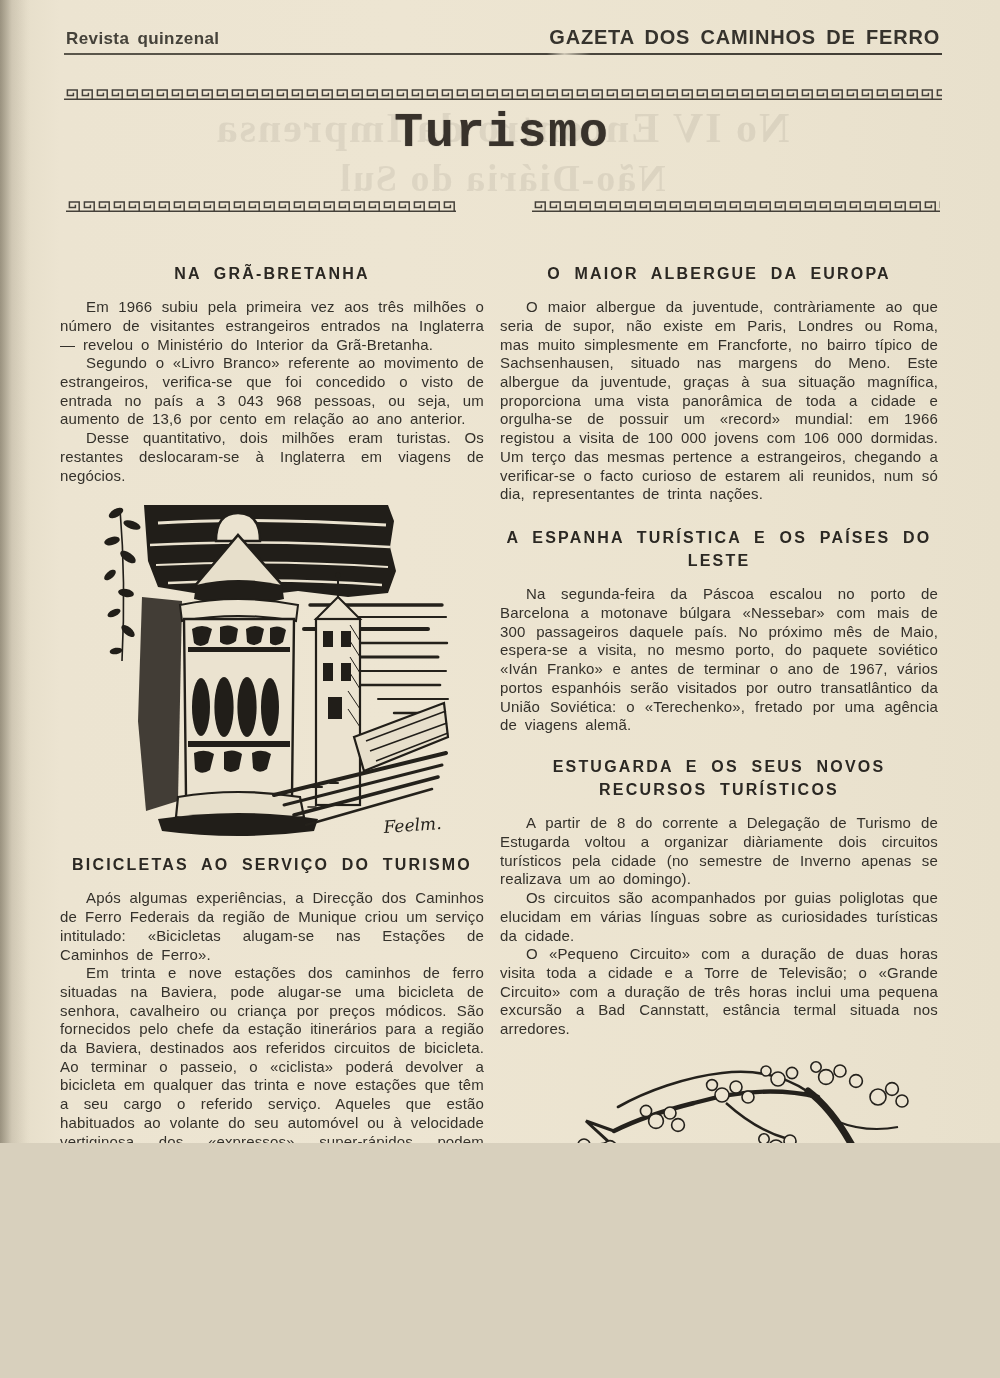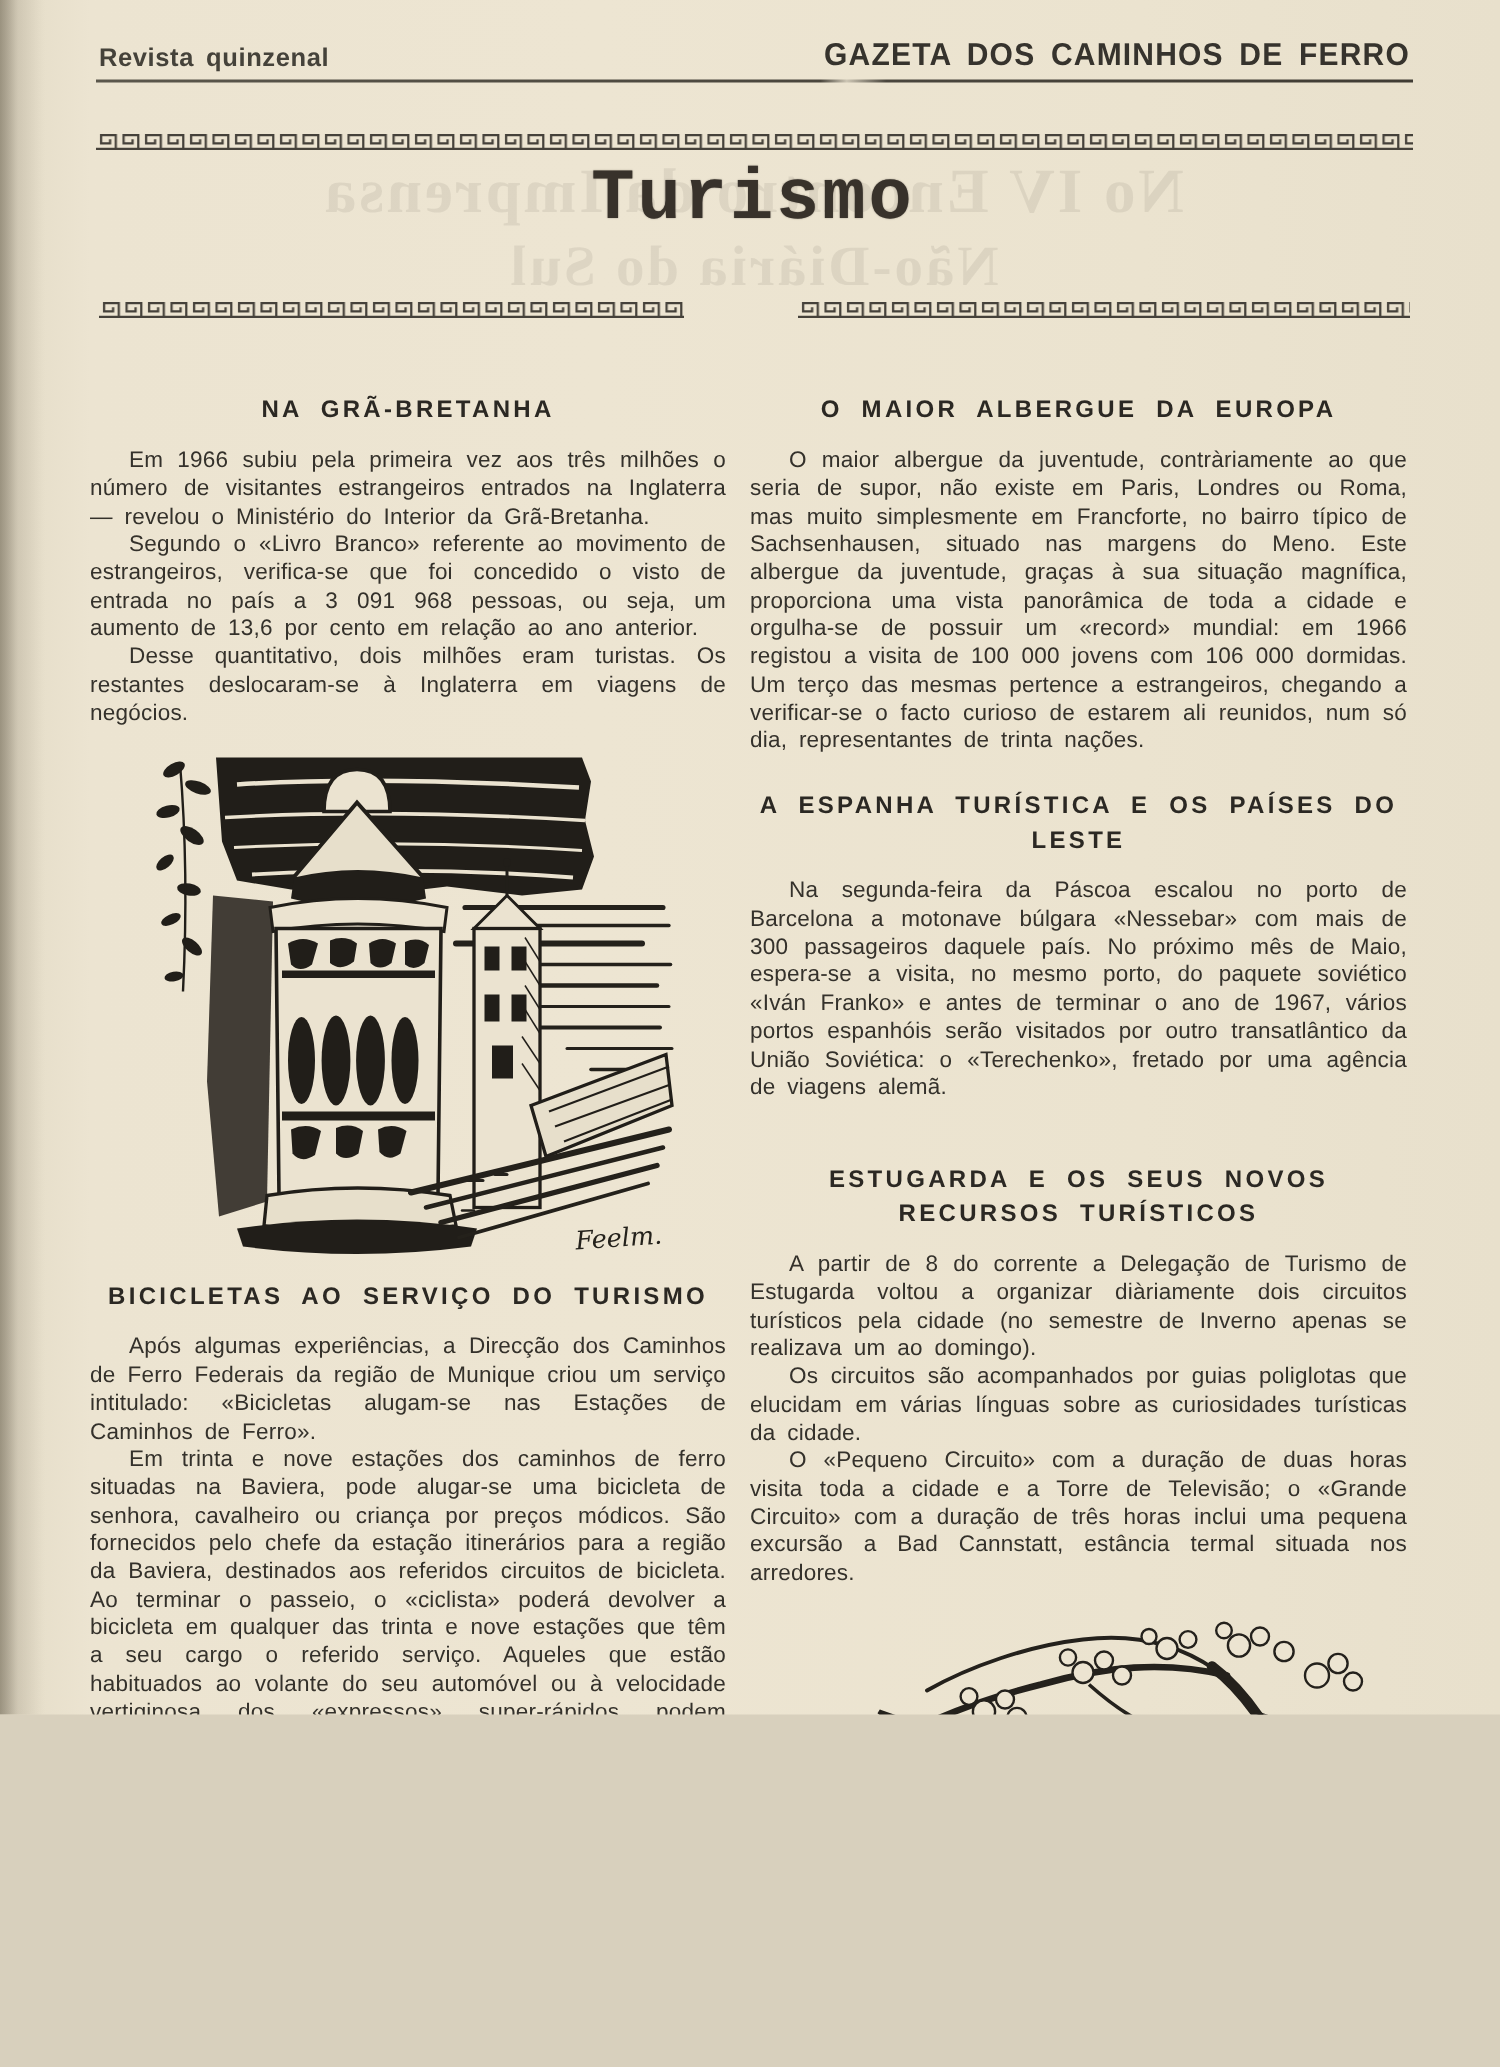--- a/index.html
+++ b/index.html
@@ -122,21 +122,21 @@
       </defs>
       <rect width="408" height="14" fill="url(#mk-br)"></rect>
     </svg>
   </div>
 
   <div class="columns">
 
     <div class="col col-left">
       <h2 class="section-heading">NA GRÃ-BRETANHA</h2>
       <p class="body-par">Em 1966 subiu pela primeira vez aos três milhões o número de visitantes estrangeiros entrados na Inglaterra — revelou o Ministério do Interior da Grã-Bretanha.</p>
-      <p class="body-par">Segundo o «Livro Branco» referente ao movimento de estrangeiros, verifica-se que foi concedido o visto de entrada no país a 3 091 968 pessoas, ou seja, um aumento de 13,6 por cento em relação ao ano anterior.</p>
+      <p class="body-par">Segundo o «Livro Branco» referente ao movimento de estrangeiros, verifica-se que foi concedido o visto de entrada no país a 3 043 968 pessoas, ou seja, um aumento de 13,6 por cento em relação ao ano anterior.</p>
       <p class="body-par">Desse quantitativo, dois milhões eram turistas. Os restantes deslocaram-se à Inglaterra em viagens de negócios.</p>
 
       <figure class="figure figure-tower">
         <svg width="352" height="342" viewBox="0 0 352 342">
 
           <path d="M46 4 H290 L296 20 L292 46 L298 70 L290 92 L250 96 L200 90 L150 96 L96 92 L60 86 L50 60 Z" fill="#211e19"></path>
 
           <g stroke="#ebe3d0" fill="none">
             <path d="M60 22 Q150 16 288 24" stroke-width="3"></path>
             <path d="M52 44 Q160 38 292 46" stroke-width="2.4"></path>
@@ -252,21 +252,21 @@
       <p class="body-par">Em trinta e nove estações dos caminhos de ferro situadas na Baviera, pode alugar-se uma bicicleta de senhora, cavalheiro ou criança por preços módicos. São fornecidos pelo chefe da estação itinerários para a região da Baviera, destinados aos referidos circuitos de bicicleta. Ao terminar o passeio, o «ciclista» poderá devolver a bicicleta em qualquer das trinta e nove estações que têm a seu cargo o referido serviço. Aqueles que estão habituados ao volante do seu automóvel ou à velocidade vertiginosa dos «expressos» super-rápidos podem aproveitar agora esta oportunidade curiosa dos Caminhos de Ferro Federais e apreciar a encantadora paisagem bávaro, pedalando calmamente através de montes e vales.</p>
     </div>
 
     <div class="col col-right">
       <h2 class="section-heading">O MAIOR ALBERGUE DA EUROPA</h2>
       <p class="body-par">O maior albergue da juventude, contràriamente ao que seria de supor, não existe em Paris, Londres ou Roma, mas muito simplesmente em Francforte, no bairro típico de Sachsenhausen, situado nas margens do Meno. Este albergue da juventude, graças à sua situação magnífica, proporciona uma vista panorâmica de toda a cidade e orgulha-se de possuir um «record» mundial: em 1966 registou a visita de 100 000 jovens com 106 000 dormidas. Um terço das mesmas pertence a estrangeiros, chegando a verificar-se o facto curioso de estarem ali reunidos, num só dia, representantes de trinta nações.</p>
 
       <h2 class="section-heading mt" style="margin-top:22px;">A ESPANHA TURÍSTICA E OS PAÍSES DO LESTE</h2>
       <p class="body-par">Na segunda-feira da Páscoa escalou no porto de Barcelona a motonave búlgara «Nessebar» com mais de 300 passageiros daquele país. No próximo mês de Maio, espera-se a visita, no mesmo porto, do paquete soviético «Iván Franko» e antes de terminar o ano de 1967, vários portos espanhóis serão visitados por outro transatlântico da União Soviética: o «Terechenko», fretado por uma agência de viagens alemã.</p>
 
-      <h2 class="section-heading" style="margin-top:40px;max-width:400px;margin-left:auto;margin-right:auto;">ESTUGARDA E OS SEUS NOVOS RECURSOS TURÍSTICOS</h2>
+      <h2 class="section-heading" style="margin-top:20px;max-width:400px;margin-left:auto;margin-right:auto;">ESTUGARDA E OS SEUS NOVOS RECURSOS TURÍSTICOS</h2>
       <p class="body-par">A partir de 8 do corrente a Delegação de Turismo de Estugarda voltou a organizar diàriamente dois circuitos turísticos pela cidade (no semestre de Inverno apenas se realizava um ao domingo).</p>
       <p class="body-par">Os circuitos são acompanhados por guias poliglotas que elucidam em várias línguas sobre as curiosidades turísticas da cidade.</p>
       <p class="body-par">O «Pequeno Circuito» com a duração de duas horas visita toda a cidade e a Torre de Televisão; o «Grande Circuito» com a duração de três horas inclui uma pequena excursão a Bad Cannstatt, estância termal situada nos arredores.</p>
 
       <figure class="figure figure-landscape">
         <svg width="414" height="272" viewBox="0 0 414 272">
 
           <path d="M382 262 C374 210 356 150 328 98 C314 72 298 52 282 40" fill="none" stroke="#24211c" stroke-width="7" stroke-linecap="round"></path>
           <path d="M390 258 C382 206 366 152 338 100" fill="none" stroke="#24211c" stroke-width="2.4"></path>
           <path d="M372 250 C366 204 350 154 324 106" fill="none" stroke="#24211c" stroke-width="1.8"></path>

